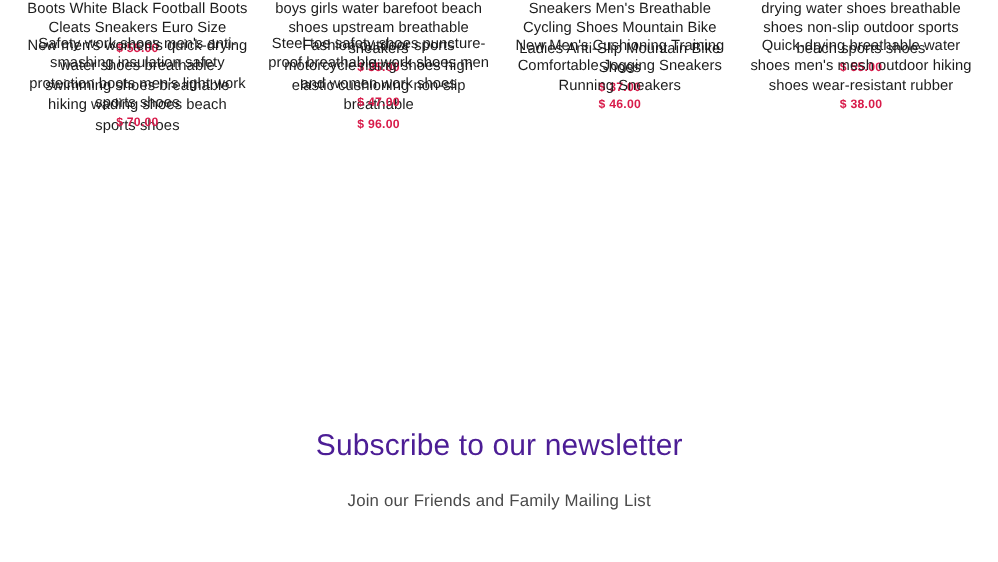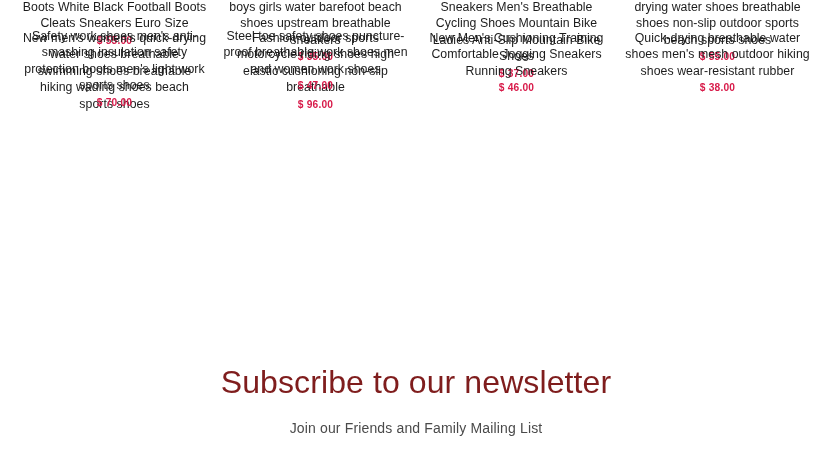--- a/index.html
+++ b/index.html
@@ -62,25 +62,25 @@
 
   
   .newsletter {
     position: absolute;
     left: 0;
     top: 355px;
     width: 832px;
     text-align: center;
   }
   .nl-title {
-    font-size: 32px;
+    font-size: 25px;
     line-height: 32px;
-    color: #7f1d1d;
+    color: #4c1d95;
     font-weight: 400;
-    margin: 11px;
+    margin: 0;
     letter-spacing: 0.1px;
   }
   .nl-sub {
     font-size: 14px;
     line-height: 16px;
     color: #4a4a4a;
     margin: 22px 0 0 0;
     letter-spacing: 0.15px;
   }
   .nl-form {

